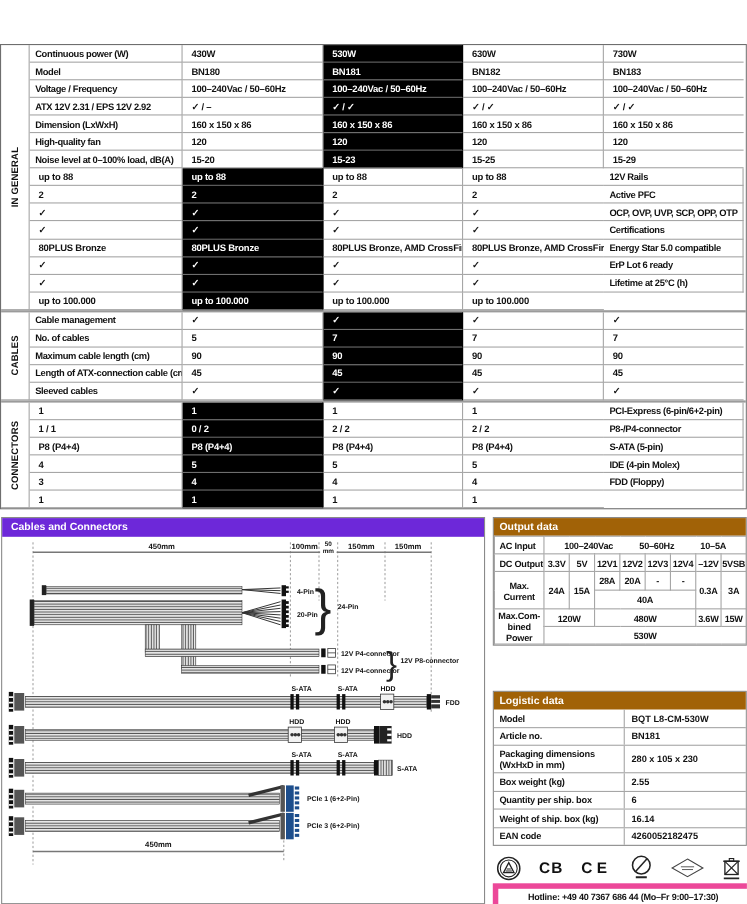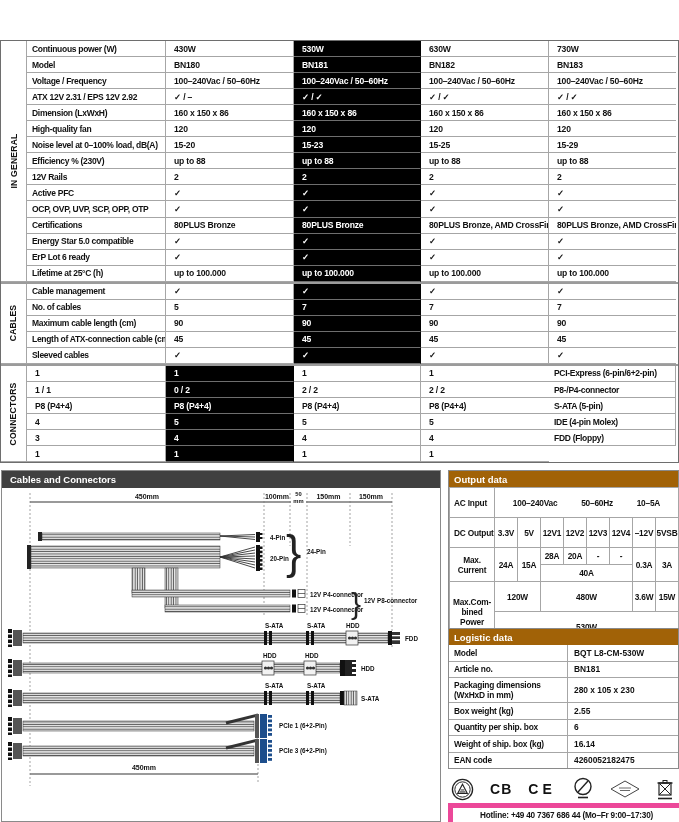--- a/index.html
+++ b/index.html
@@ -12,41 +12,41 @@
   .sec > div{display:flex;align-items:center;border-right:1px solid #a6a6a6;border-bottom:1px solid #a6a6a6;
              overflow:hidden;white-space:nowrap;}
   .vlab{justify-content:center;}
   .vlab span{transform:rotate(-90deg);font-size:8.6px;letter-spacing:.2px;white-space:nowrap;}
   .rlab{padding-left:5px;font-size:8.5px;letter-spacing:-0.3px;}
   .val{padding-left:8px;font-size:8.6px;letter-spacing:-0.2px;}
   .val.hl{background:#000;color:#fff;border-right-color:#000;border-bottom-color:#6e6e6e;}
   .val.lastcol{border-right:none;}
   
   #diagram{position:absolute;left:1px;top:470px;width:438px;height:350px;border:1px solid #8a8a8a;background:#fff;}
-  #diagram .hdr{height:17px;background:#404040;color:#fff;font-size:9.5px;display:flex;align-items:center;padding-left:8px;}
+  #diagram .hdr{height:17px;background:#6d28d9;color:#fff;font-size:9.5px;display:flex;align-items:center;padding-left:8px;}
   #diagram svg{display:block;}
   .rib{fill:url(#ph);stroke:#333;stroke-width:.5;}
   .ribv{fill:url(#pv);stroke:#333;stroke-width:.5;}
   .m{stroke:#777;stroke-width:1.4;}
   .dash{stroke:#999;stroke-width:.9;stroke-dasharray:2 2;}
   .fan{stroke:#333;stroke-width:.9;fill:none;}
   text{font-family:"Liberation Sans",sans-serif;}
   .lab{font-size:6.3px;font-weight:bold;fill:#111;}
   .mt{font-size:7px;font-weight:bold;fill:#111;text-anchor:middle;}
   .mt2{font-size:5.8px;font-weight:bold;fill:#111;text-anchor:middle;}
   .brace{font-weight:normal;fill:#222;}
   
   .rt{position:absolute;left:448px;width:229px;border:1px solid #8a8a8a;}
   .rt .hdr{height:16px;background:#a16207;color:#fff;font-size:9.5px;display:flex;align-items:center;padding-left:5px;}
   #output-data{top:470px;}
   #output-data table{border-collapse:collapse;width:229px;table-layout:fixed;}
   #output-data td{border:1px solid #a6a6a6;font-size:8.3px;font-weight:bold;text-align:center;
                   padding:0;overflow:hidden;letter-spacing:-0.2px;}
   #output-data td.l{text-align:left;padding-left:4px;}
-  #output-data tr{height:30px;}
+  #output-data tr{height:16px;}
   .acv{display:flex;justify-content:space-around;padding:0 6px;}
   
   #logistic-data{top:628px;}
   .lrow{display:flex;border-bottom:1px solid #a6a6a6;min-height:15.5px;align-items:center;}
   .lrow:last-child{border-bottom:none;}
   .llab{width:113px;border-right:1px solid #a6a6a6;padding:2px 0 2px 5px;font-size:8.4px;align-self:stretch;
         display:flex;align-items:center;letter-spacing:-0.2px;}
   .lval{padding-left:6px;font-size:8.4px;}
   
   #cert-icons{position:absolute;left:448px;top:777px;width:229px;height:24px;display:flex;
@@ -91,21 +91,20 @@
       <div class="rlab">High-quality fan</div>
       <div class="val">120</div>
       <div class="val hl">120</div>
       <div class="val">120</div>
       <div class="val lastcol">120</div>
       <div class="rlab">Noise level at 0–100% load, dB(A)</div>
       <div class="val">15-20</div>
       <div class="val hl">15-23</div>
       <div class="val">15-25</div>
       <div class="val lastcol">15-29</div>
-      <div class="rlab">Efficiency % (230V)</div>
       <div class="val">up to 88</div>
       <div class="val hl">up to 88</div>
       <div class="val">up to 88</div>
       <div class="val lastcol">up to 88</div>
       <div class="rlab">12V Rails</div>
       <div class="val">2</div>
       <div class="val hl">2</div>
       <div class="val">2</div>
       <div class="val lastcol">2</div>
       <div class="rlab">Active PFC</div>

